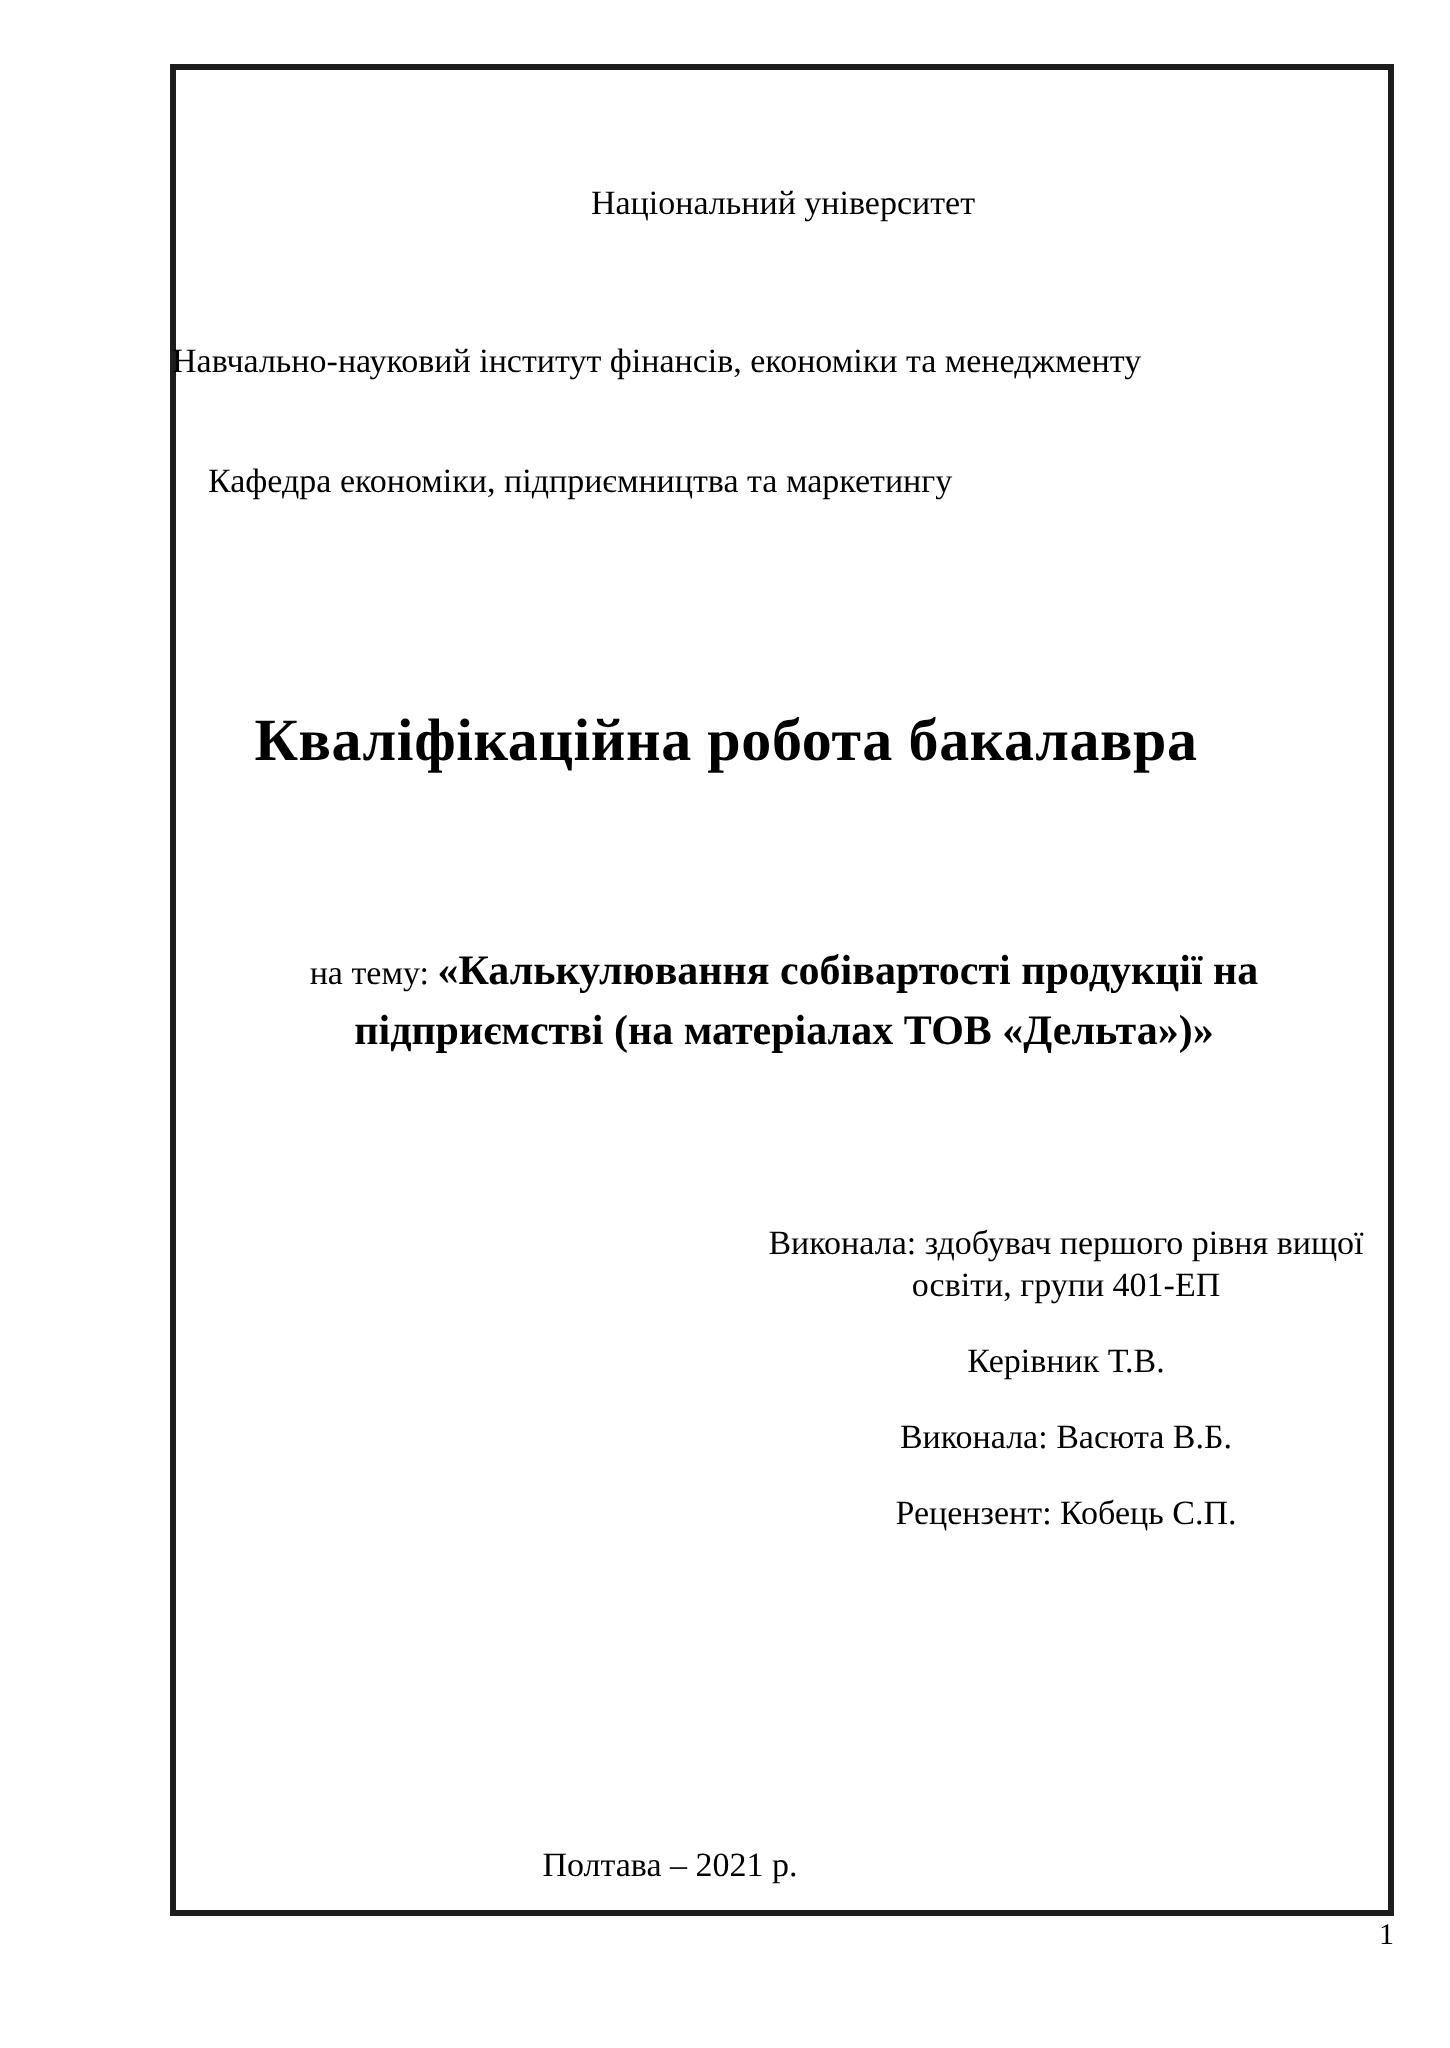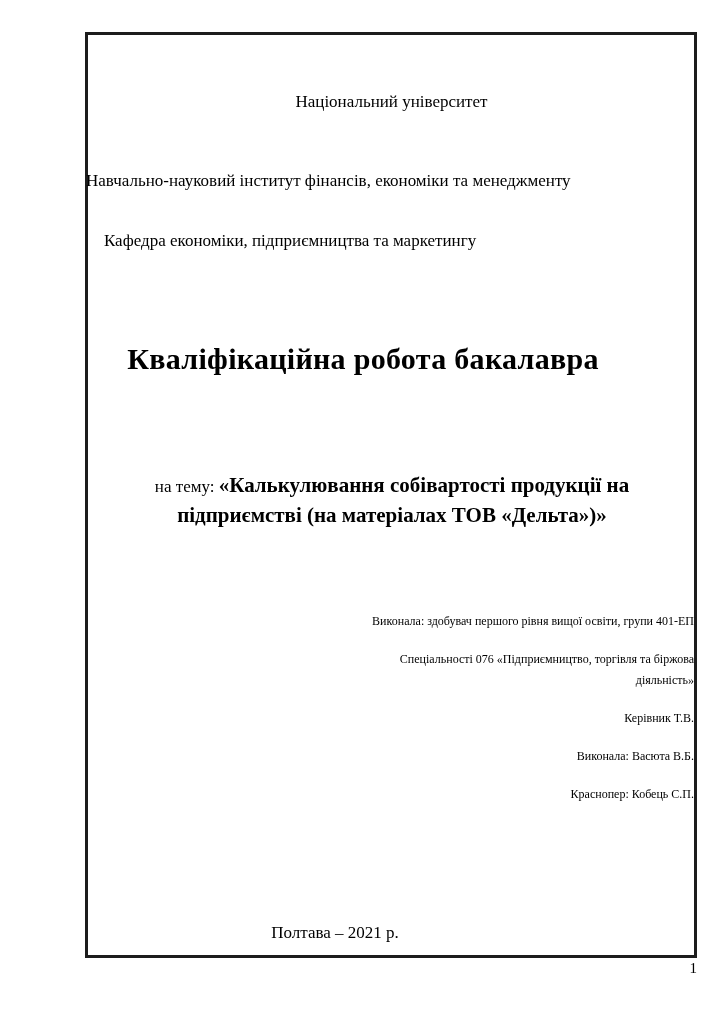--- a/index.html
+++ b/index.html
@@ -50,21 +50,21 @@
     top: 229px;
     width: 611px;
     font-size: 17px;
     line-height: 23px;
     text-align: left;
     margin-left: 18px;
   }
   .work-title {
     position: absolute;
     left: 86px;
-    top: 340px;
+    top: 352px;
     width: 554px;
     font-size: 30px;
     line-height: 37px;
     font-weight: bold;
     text-align: center;
     letter-spacing: 0.3px;
   }
   .topic {
     position: absolute;
     left: 132px;
@@ -77,23 +77,23 @@
   }
   .topic .prefix {
     font-size: 17px;
     font-weight: normal;
   }
   .details {
     position: absolute;
     left: 372px;
     top: 611px;
     width: 322px;
-    font-size: 12px;
+    font-size: 17px;
     line-height: 21px;
-    text-align: right;
+    text-align: center;
   }
   .details p { margin-bottom: 17px; }
   .footer-city {
     position: absolute;
     left: 86px;
     top: 921px;
     width: 498px;
     font-size: 17px;
     line-height: 23px;
     text-align: center;
@@ -121,22 +121,21 @@
   <div class="institute">Навчально-науковий інститут фінансів, економіки та менеджменту</div>
 
   <div class="department">Кафедра економіки, підприємництва та маркетингу</div>
 
   <h1 class="work-title">Кваліфікаційна робота бакалавра</h1>
 
   <p class="topic"><span class="prefix">на тему: </span><span>«Калькулювання собівартості продукції на підприємстві (на матеріалах ТОВ «Дельта»)»</span></p>
 
   <div class="details">
     <p>Виконала: здобувач першого рівня вищої освіти, групи 401-ЕП</p>
-    <p>Спеціальності 076 «Підприємництво, торгівля та біржова діяльність»</p>
     <p>Керівник Т.В.</p>
     <p>Виконала: Васюта В.Б.</p>
-    <p>Краснопер: Кобець С.П.</p>
+    <p>Рецензент: Кобець С.П.</p>
   </div>
 
   <div class="footer-city">Полтава – 2021 р.</div>
 
   <div class="page-number">1</div>
 </div>
 
 </body></html>

